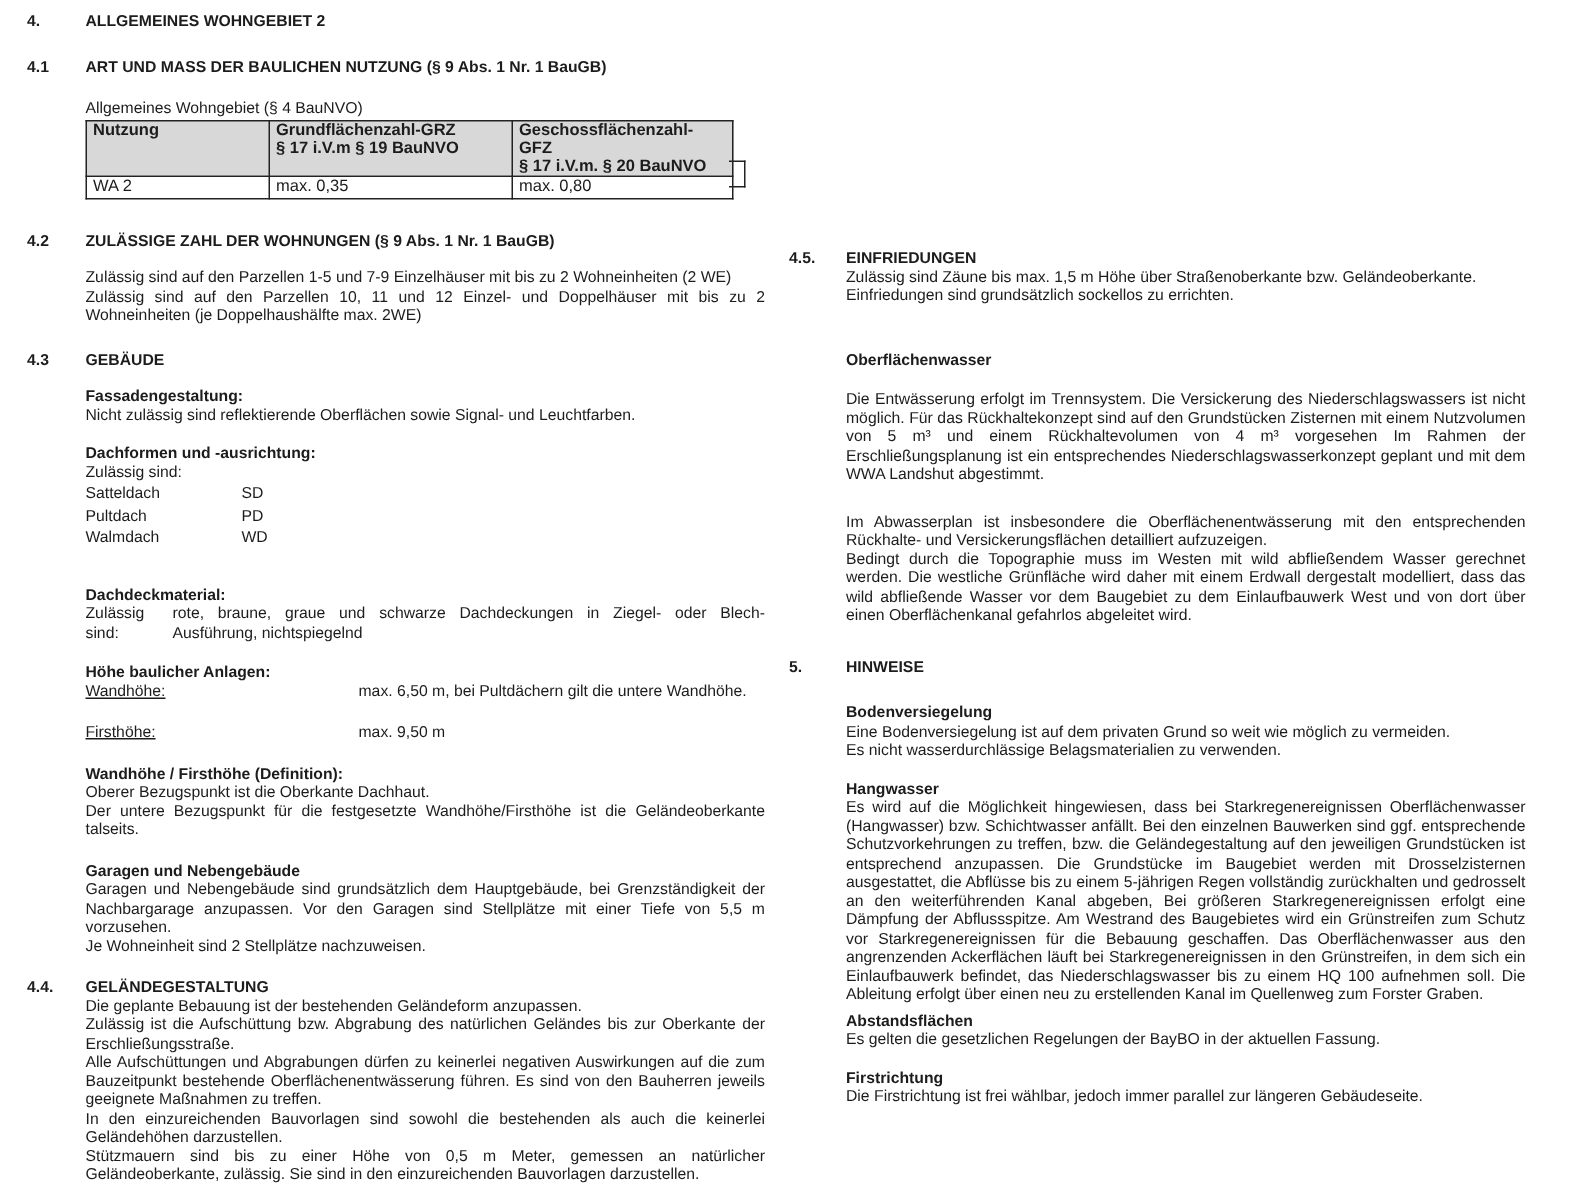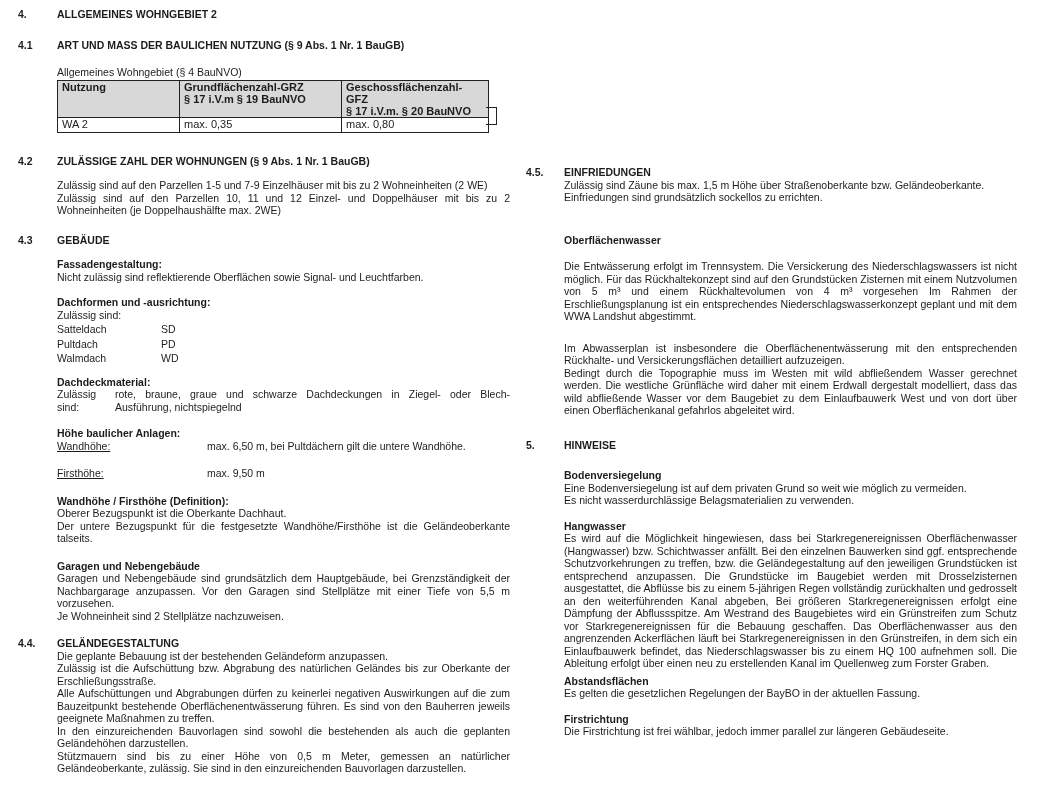--- a/index.html
+++ b/index.html
@@ -13,42 +13,42 @@
   .col-right{left:526px;top:166px;width:491px;}
   .sec{display:flex;align-items:flex-start;}
   .sec-num{flex:0 0 39px;font-weight:700;}
   .col-right .sec-num{flex:0 0 38px;}
   .sec-body{flex:1;min-width:0;}
   .h{font-weight:700;}
   .u{text-decoration:underline;}
   .j{text-align:justify;}
   .para{margin:0;}
   
-  .mt2{margin-top:2px}.mt5{margin-top:5px}.mt11{margin-top:11px}.mt12{margin-top:12px}
+  .mt2{margin-top:2px}.mt5{margin-top:5px}.mt11{margin-top:26px}.mt12{margin-top:12px}
   .mt13{margin-top:13px}.mt14{margin-top:14px}.mt15{margin-top:15px}.mt17{margin-top:17px}
   .mt18{margin-top:18px}.mt19{margin-top:19px}.mt22{margin-top:22px}.mt30{margin-top:30px}
   
   .table-wrap{position:relative;margin-top:1px;}
   table.nutzung{border-collapse:collapse;table-layout:fixed;}
   table.nutzung th,table.nutzung td{
     border:1px solid #222;padding:0 4px;vertical-align:top;text-align:left;
     font-size:11px;line-height:12px;
   }
   table.nutzung th{background:#d8d8d8;font-weight:700;}
   .cw1{width:113px}.cw2{width:153px}.cw3{width:138px}
   table.nutzung td{height:14px;}
   .stub{position:absolute;left:429px;top:27px;width:10px;height:16px;
     border:1px solid #222;border-left:none;}
   
   .dach-row{display:flex;gap:28px;}
   .dach-name{flex:0 0 76px;}
   .tab-row{display:flex;}
   .tab-label{flex:0 0 58px;}
   .tab-val{flex:1;min-width:0;}
-  .hoehe-row{display:flex;}
+  .hoehe-row{display:flex;gap:32px;}
   .hoehe-label{flex:0 0 150px;}
   .hoehe-val{flex:1;min-width:0;}
 </style>
 </head>
 <body>
 
 <div class="page">
 
   <div class="col col-left">
 
@@ -165,21 +165,21 @@
       </div>
     </div>
 
     <div class="sec mt15">
       <div class="sec-num">4.4.</div>
       <div class="sec-body">
         <div class="h">GELÄNDEGESTALTUNG</div>
         <div class="para j">Die geplante Bebauung ist der bestehenden Geländeform anzupassen.</div>
         <div class="para j">Zulässig ist die Aufschüttung bzw. Abgrabung des natürlichen Geländes bis zur Oberkante der Erschließungsstraße.</div>
         <div class="para j">Alle Aufschüttungen und Abgrabungen dürfen zu keinerlei negativen Auswirkungen auf die zum Bauzeitpunkt bestehende Oberflächenentwässerung führen. Es sind von den Bauherren jeweils geeignete Maßnahmen zu treffen.</div>
-        <div class="para j">In den einzureichenden Bauvorlagen sind sowohl die bestehenden als auch die geplanten Geländehöhen darzustellen.</div>
+        <div class="para j">In den einzureichenden Bauvorlagen sind sowohl die bestehenden als auch die keinerlei Geländehöhen darzustellen.</div>
         <div class="para j">Stützmauern sind bis zu einer Höhe von 0,5 m Meter, gemessen an natürlicher Geländeoberkante, zulässig. Sie sind in den einzureichenden Bauvorlagen darzustellen.</div>
       </div>
     </div>
 
   </div>
 
   <div class="col col-right">
 
     <div class="sec">
       <div class="sec-num">4.5.</div>

